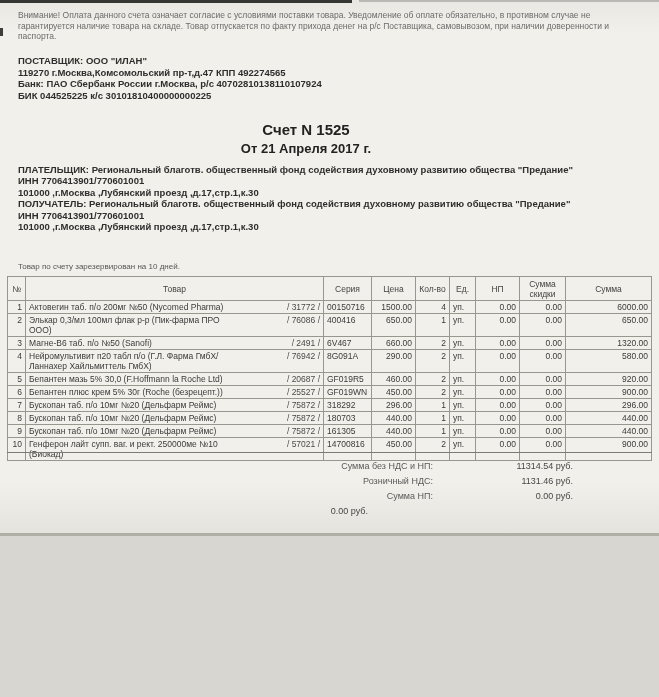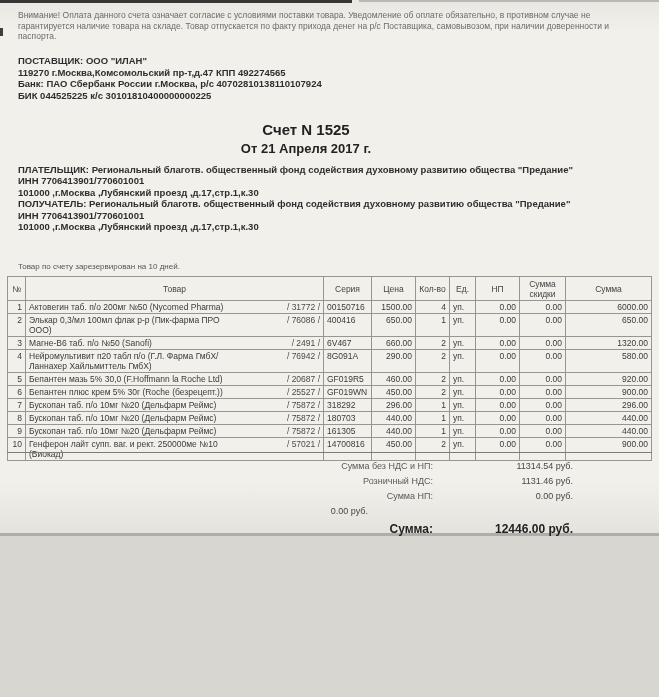--- a/index.html
+++ b/index.html
@@ -293,24 +293,20 @@
       <span class="lbl">Розничный НДС:</span>
       <span class="val">1131.46 руб.</span>
     </div>
     <div class="trow">
       <span class="lbl">Сумма НП:</span>
       <span class="val">0.00 руб.</span>
     </div>
     <div class="trow">
       <span class="val">0.00 руб.</span>
     </div>
-    <div class="trow grand">
-      <span class="lbl">Сумма:</span>
-      <span class="val">12446.00 руб.</span>
-    </div>
   </div>
 
   <div class="f-line1">Всего наименований 10, на сумму 12446.00 руб.</div>
 
   <div class="sig-row sig-director">
     <span>Генеральный директор/Зав.аптекой</span>
     <span class="sig-line"></span>
     <span>/Журавлева Л.Н./</span>
   </div>
 

